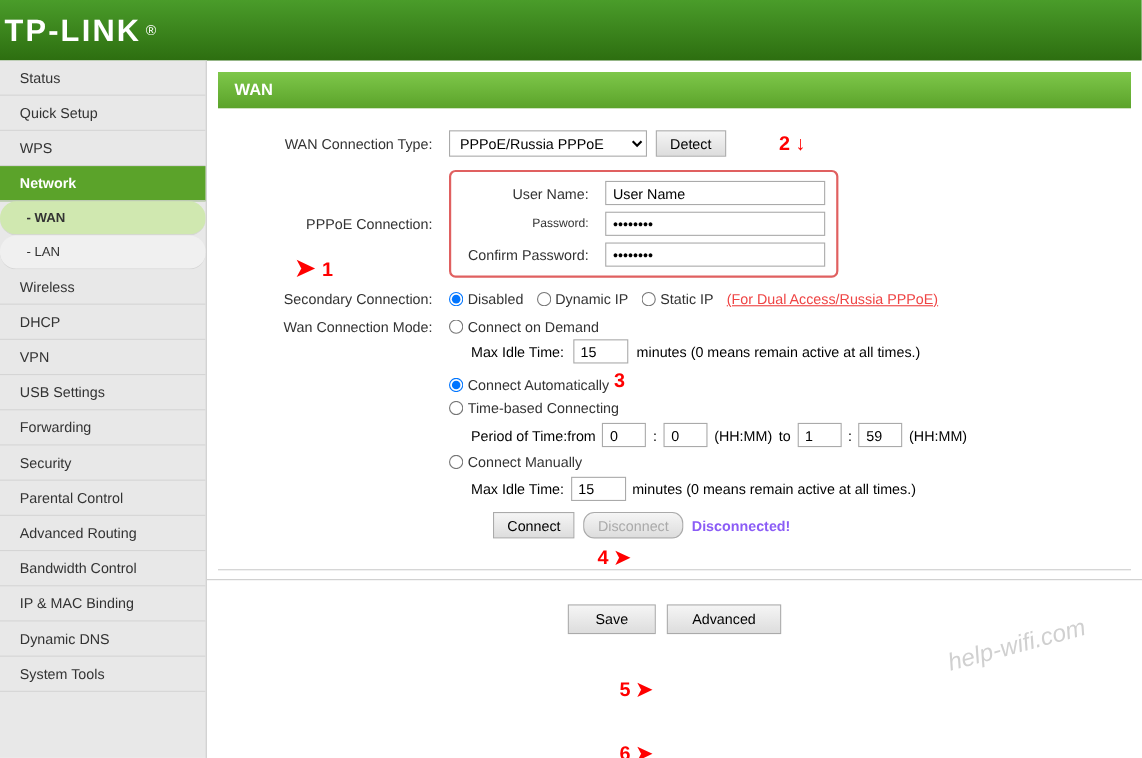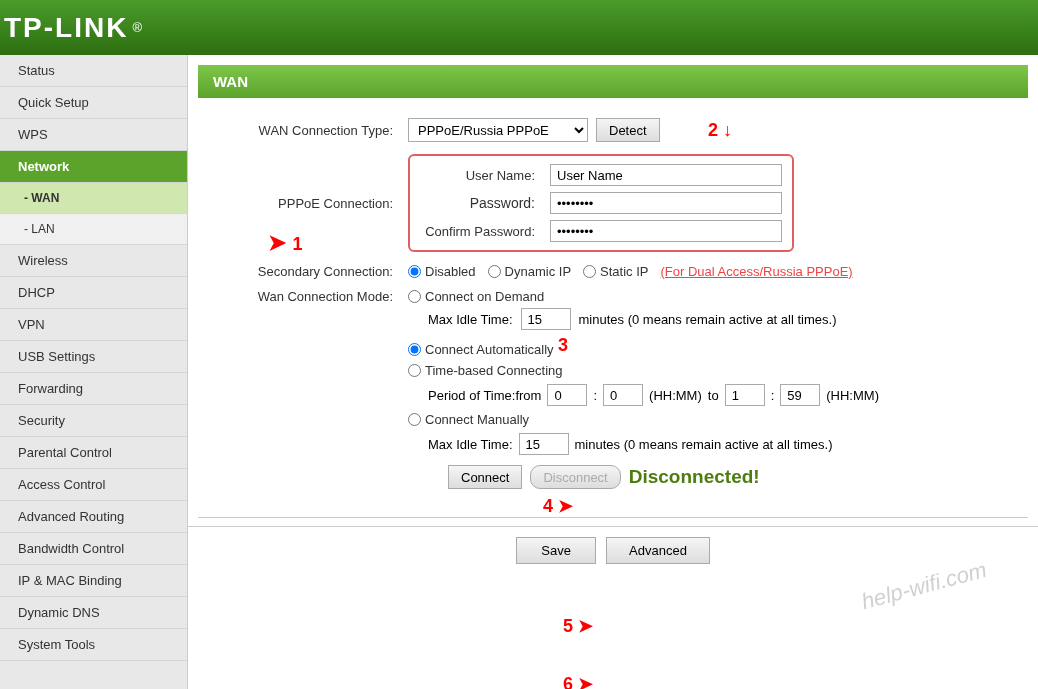--- a/index.html
+++ b/index.html
@@ -45,20 +45,21 @@
     }
     .sidebar-item.active {
       background: #5ba32a;
       color: white;
       font-weight: bold;
     }
     .sidebar-item.sub {
       padding-left: 24px;
       background: #f0f0f0;
       font-size: 12px;
+      border-radius: 15px;
     }
     .sidebar-item.sub-active {
       background: #d0e8b0;
       font-weight: bold;
     }
 
     
     #main {
       flex: 1;
       background: #fff;
@@ -123,21 +124,21 @@
       padding: 8px 10px;
       display: inline-block;
       background: #fff;
     }
 
     input[type="text"], input[type="password"] {
       border: 1px solid #aaa;
       padding: 2px 6px;
       font-size: 13px;
       height: 22px;
-      width: 232px;
+      width: 200px;
     }
 
     
     .radio-row {
       display: flex;
       align-items: center;
       gap: 12px;
       flex-wrap: wrap;
     }
     .radio-label {
@@ -158,44 +159,44 @@
     .indent-row {
       display: flex;
       align-items: center;
       margin-bottom: 6px;
       padding-left: 230px;
       gap: 8px;
     }
 
     
     .disconnected-text {
-      color: #4d7c0f;
-      font-weight: bold;
-      font-size: 19px;
+      color: #8b5cf6;
+      font-weight: bold;
+      font-size: 13px;
     }
 
     
     #watermark {
       position: absolute;
       right: 50px;
       bottom: 90px;
       color: rgba(150,150,150,0.45);
       font-size: 22px;
       font-style: italic;
       transform: rotate(-15deg);
       pointer-events: none;
       white-space: nowrap;
     }
 
     
     .bottom-bar {
       display: flex;
       justify-content: center;
       gap: 10px;
-      padding: 10px 0;
+      padding: 22px 0;
       border-top: 1px solid #ccc;
       margin-top: 5px;
     }
     button.bottom-btn {
       padding: 5px 22px;
       font-size: 13px;
       border: 1px solid #aaa;
       background: linear-gradient(to bottom, #f5f5f5, #ddd);
       cursor: pointer;
       min-width: 80px;
@@ -218,21 +219,20 @@
     <div class="sidebar-item active">Network</div>
     <div class="sidebar-item sub sub-active">- WAN</div>
     <div class="sidebar-item sub">- LAN</div>
     <div class="sidebar-item">Wireless</div>
     <div class="sidebar-item">DHCP</div>
     <div class="sidebar-item">VPN</div>
     <div class="sidebar-item">USB Settings</div>
     <div class="sidebar-item">Forwarding</div>
     <div class="sidebar-item">Security</div>
     <div class="sidebar-item">Parental Control</div>
-    <div class="sidebar-item">Access Control</div>
     <div class="sidebar-item">Advanced Routing</div>
     <div class="sidebar-item">Bandwidth Control</div>
     <div class="sidebar-item">IP &amp; MAC Binding</div>
     <div class="sidebar-item">Dynamic DNS</div>
     <div class="sidebar-item">System Tools</div>
   </div>
 
   <div id="main" style="position:relative;">
 
     <div class="section-title-bar">WAN</div>
@@ -252,21 +252,21 @@
       <div class="form-row" style="margin-top:12px;">
         <div class="form-label">PPPoE Connection:</div>
         <div class="credentials-box">
 
           <div class="form-row" style="margin-bottom:6px;">
             <div class="form-label" style="width:130px; font-size:13px;">User Name:</div>
             <input type="text" value="User Name" style="">
           </div>
 
           <div class="form-row" style="margin-bottom:6px;">
-            <div class="form-label" style="width:130px; font-size:14px;">Password:</div>
+            <div class="form-label" style="width:130px; font-size:11px;">Password:</div>
             <input type="password" value="12345678" style="">
           </div>
 
           <div class="form-row" style="margin-bottom:0;">
             <div class="form-label" style="width:130px; font-size:13px;">Confirm Password:</div>
             <input type="password" value="12345678" style="">
           </div>
         </div>
       </div>
 

